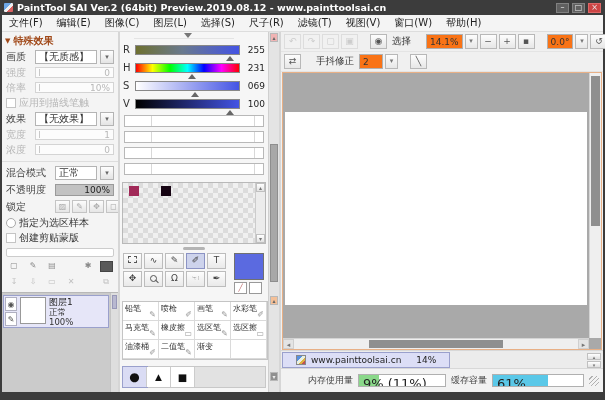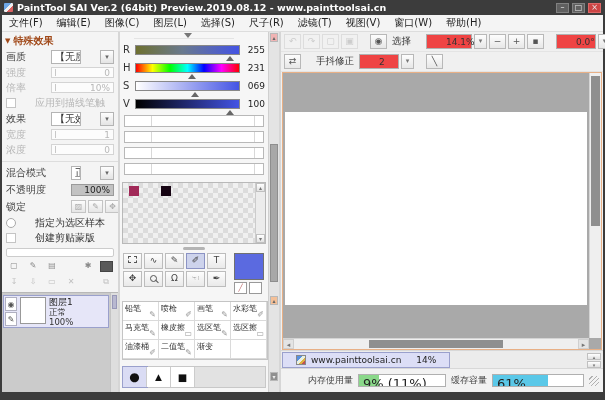--- a/index.html
+++ b/index.html
@@ -14,21 +14,21 @@
   .win-btn.close{background:#c44;border-color:#d66}
   
   .frame{position:absolute;left:2px;right:2px;top:15px;bottom:8px;background:#f0f0f0;display:flex;flex-direction:column}
   .menubar{height:17px;flex:none;display:flex;align-items:center;padding:0 0;background:#f4f4f4;border-bottom:1px solid #ddd}
   .menu-item{padding:0 7px;color:#222;white-space:nowrap}
   .main{flex:1;display:flex;min-height:0}
   
   .left-panel{width:118px;flex:none;border-right:2px solid #d6d6d6;background:#f4f4f4;display:flex;flex-direction:column;overflow:hidden}
   .sec-header{height:15px;flex:none;display:flex;align-items:center;gap:3px;padding:2px 3px 0;color:#a04818;font-weight:bold}
   .sec-header .tri{font-size:7px}
-  .prow{display:flex;align-items:center;gap:19px;padding:0 4px;margin-top:2px;height:13px;flex:none}
+  .prow{display:flex;align-items:center;gap:3px;padding:0 4px;margin-top:2px;height:13px;flex:none}
   .prow.tall{height:15px}
   .plabel{width:26px;flex:none;color:#444;white-space:nowrap}
   .plabel.w46{width:46px}
   .dis,.dis .plabel{color:#b6b6b6}
   .dd{flex:1;height:14px;background:#fff;border:1px solid #b4b4b4;display:flex;align-items:center;padding:0 3px;overflow:hidden;white-space:nowrap}
   .sqbtn{width:14px;height:14px;flex:none;background:linear-gradient(#fefefe,#e4e4e4);border:1px solid #b4b4b4;font-size:7px;line-height:12px;text-align:center;color:#666}
   .strack{flex:1;height:11px;background:#fcfcfc;border:1px solid #d4d4d4;position:relative}
   .strack::before{content:"";position:absolute;left:3px;top:1px;bottom:1px;width:1px;background:#c8c8c8}
   .sval{position:absolute;right:3px;top:1px;font-size:9px;line-height:9px;color:#b8b8b8}
   .cbox{width:10px;height:10px;border:1px solid #c4c4c4;background:#fff;flex:none}
@@ -102,21 +102,21 @@
   .shapesrow{margin:6px 2px 0;height:22px;display:flex;background:#e2e2e2;border:1px solid #c8c8c8;flex:none}
   .shape{width:24px;display:flex;align-items:center;justify-content:center;background:#fff;border-right:1px solid #ccc;font-size:12px;color:#111}
   .shape.sel{background:#dadcf4;outline:1px solid #9aa0cc}
   .shape.tri{font-size:9px}.shape.sq{font-size:10px}
   
   .canvas-col{flex:1;display:flex;flex-direction:column;min-width:0}
   .tbar{display:flex;align-items:center;gap:2px;padding:2px 3px;background:#f0f0f0;border-bottom:1px solid #e4e4e4;flex:none}
   .tbtn{width:17px;height:15px;flex:none;background:linear-gradient(#fdfdfd,#e7e7e7);border:1px solid #b8b8b8;font-size:9px;line-height:13px;text-align:center;color:#555}
   .tbtn.dis{color:#ccc;border-color:#ddd;background:#f1f1f1}
   .tbtn.ddb{width:13px;font-size:7px;color:#777}
-  .tfield{height:15px;background:#ef4444;border:1px solid #b0b0b0;font-size:9px;display:flex;align-items:center;padding:0 19px;white-space:nowrap}
+  .tfield{height:15px;background:#f97316;border:1px solid #b0b0b0;font-size:9px;display:flex;align-items:center;padding:0 3px;white-space:nowrap}
   .zoomf{width:46px}.anglef{width:40px}.stabf{width:24px}
   .tlabel{font-size:9.5px;color:#333;margin:0 3px;white-space:nowrap}
   .gap{width:8px;flex:none}
   .viewport{flex:1;margin:0 1px;border:1px solid #e8b086;background:#a9a9a9;position:relative;min-height:0}
   .page{position:absolute;left:2px;right:14px;top:39px;height:193px;background:#fff}
   .vscroll{position:absolute;top:0;right:0;bottom:11px;width:12px;background:#efefef;border-left:1px solid #d4d4d4}
   .vthumb{position:absolute;left:1px;right:1px;top:3px;height:150px;background:#8f8f8f}
   .hscroll{position:absolute;left:0;right:12px;bottom:0;height:11px;background:#efefef;border-top:1px solid #d4d4d4}
   .harrow{position:absolute;top:0;bottom:0;width:11px;font-size:7px;line-height:10px;text-align:center;color:#777;background:#e4e4e4;border:1px solid #cfcfcf}
   .harrow.l{left:0}.harrow.r{right:0}

